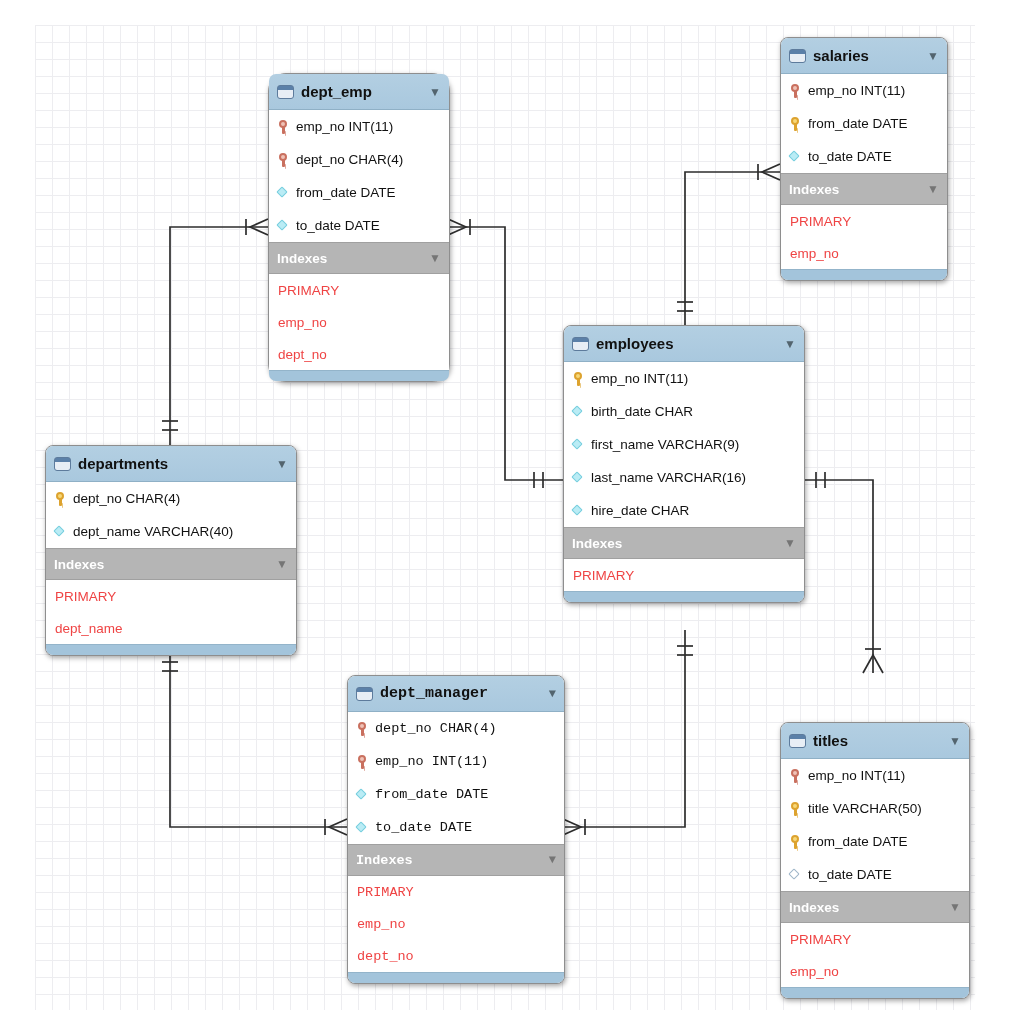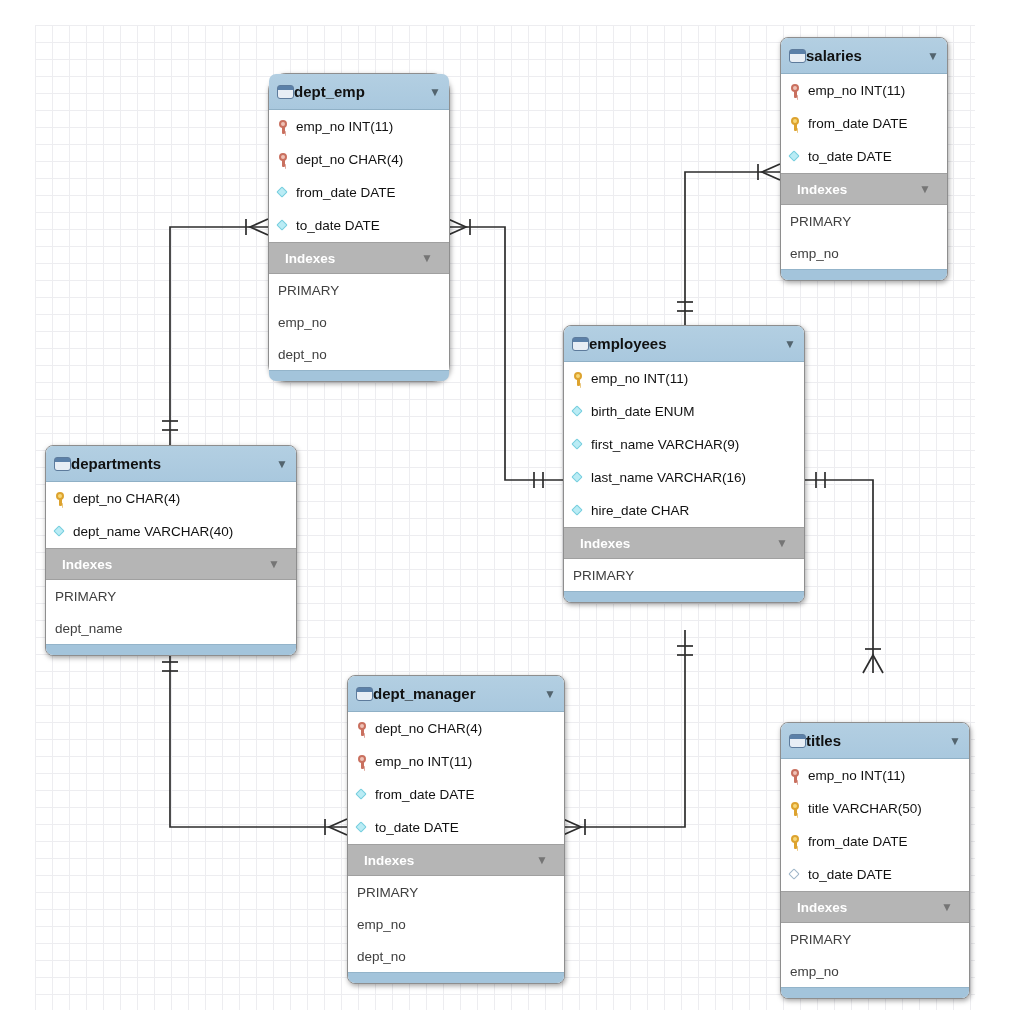--- a/index.html
+++ b/index.html
@@ -19,21 +19,21 @@
       linear-gradient(to right,var(--grid-minor) 1px,transparent 1px),
       linear-gradient(to bottom,var(--grid-minor) 1px,transparent 1px),
       linear-gradient(to right,var(--grid-major) 1px,transparent 1px),
       linear-gradient(to bottom,var(--grid-major) 1px,transparent 1px);
     background-size:17px 17px,17px 17px,85px 85px,85px 85px;}
   svg.wires{position:absolute;left:0;top:0;z-index:2;}
   .wires path,.wires line{stroke:var(--line);stroke-width:1.7;fill:none;}
 
   .dbtable{position:absolute;z-index:3;border:1px solid var(--table-border);border-radius:8px;
     background:#fff;box-shadow:1px 2px 5px rgba(0,0,0,.35);}
-  .thead{height:35px;display:flex;align-items:center;padding:0 8px;
+  .thead{height:35px;display:flex;align-items:center;gap:7px;padding:0 8px;
     background:linear-gradient(#b3cfe2,var(--header-blue));
     border-radius:7px 7px 0 0;border-bottom:1px solid #8fb0c6;}
   .tname{font-size:15px;font-weight:bold;color:#111;flex:1 1 auto;
     white-space:nowrap;overflow:hidden;}
   .tri{font-size:12px;color:#53646e;flex:0 0 auto;line-height:1;}
   .tri.gray{color:#757575;}
   .ticon{flex:0 0 17px;width:17px;height:14px;border:1px solid #5d779c
     ;border:1px solid #5d7b9c;border-radius:3px;box-sizing:border-box;
     background:linear-gradient(#5b80a8 0 4px,#e8eef5 4px),
                linear-gradient(to right,#cfdcec 0 4px,#eef3f9 4px 5px,#cfdcec 5px 9px,#eef3f9 9px 10px,#cfdcec 10px);}
@@ -50,25 +50,25 @@
     content:"";position:absolute;left:4px;top:1px;width:8px;height:8px;border-radius:50%;
     box-sizing:border-box;border:2.5px solid var(--key-red);background:var(--key-red-fill);}
   .ci[data-icon="key-red"]::after,.ci[data-yellow]::after,
   .ci[data-icon="key-yellow"]::after{
     content:"";position:absolute;left:6.5px;top:8px;width:3px;height:7px;
     background:var(--key-red);border-radius:0 0 1px 1px;
     box-shadow:2px 3px 0 -1.2px var(--key-red);}
   .ci[data-icon="key-yellow"]::before{border-color:var(--key-yellow);background:var(--key-yellow-fill);}
   .ci[data-icon="key-yellow"]::after{background:var(--key-yellow);
     box-shadow:2px 3px 0 -1.2px var(--key-yellow);}
-  .ibar{height:30px;display:flex;align-items:center;padding:0 16px;
+  .ibar{height:30px;display:flex;align-items:center;padding:0 8px;
     background:var(--indexes-gray);border-top:1px solid #a0a0a0;border-bottom:1px solid #a0a0a0;}
   .ilabel{flex:1 1 auto;font-size:13.5px;font-weight:bold;color:#fff;}
   .irow{height:32px;display:flex;align-items:center;padding:0 9px;background:#fff;
-    font-size:13.5px;color:#404040;}
+    font-size:13.5px;color:#ef4444;}
   .tfoot{height:10px;background:var(--footer-blue);border-radius:0 0 7px 7px;
     border-top:1px solid #93b4ca;}
 </style>
 </head>
 <body>
 
 <div class="canvas">
   <div class="grid"></div>
 
   <svg class="wires" width="1009" height="1024">
@@ -230,21 +230,21 @@
       <span class="tname">employees</span>
       <span class="tri">▼</span>
     </div>
     <div class="cols">
       <div class="row">
           <span class="ci" data-icon="key-yellow"></span>
           <span class="ct">emp_no INT(11)</span>
         </div>
       <div class="row">
           <span class="ci" data-icon="diamond"></span>
-          <span class="ct">birth_date ENUM</span>
+          <span class="ct">birth_date CHAR</span>
         </div>
       <div class="row">
           <span class="ci" data-icon="diamond"></span>
           <span class="ct">first_name VARCHAR(9)</span>
         </div>
       <div class="row">
           <span class="ci" data-icon="diamond"></span>
           <span class="ct">last_name VARCHAR(16)</span>
         </div>
       <div class="row">
@@ -255,21 +255,21 @@
     <div class="ibar">
       <span class="ilabel">Indexes</span>
       <span class="tri gray">▼</span>
     </div>
     <div class="irow">
         <span>PRIMARY</span>
       </div>
     <div class="tfoot"></div>
   </div>
 
-  <div class="dbtable" style="left:347px;top:675px;width:216px;">
+  <div class="dbtable" style="left:347px;top:675px;width:216px;font-family:Liberation Mono, monospace;">
     <div class="thead">
       <span class="ticon"></span>
       <span class="tname">dept_manager</span>
       <span class="tri">▼</span>
     </div>
     <div class="cols">
       <div class="row">
           <span class="ci" data-icon="key-red"></span>
           <span class="ct">dept_no CHAR(4)</span>
         </div>

